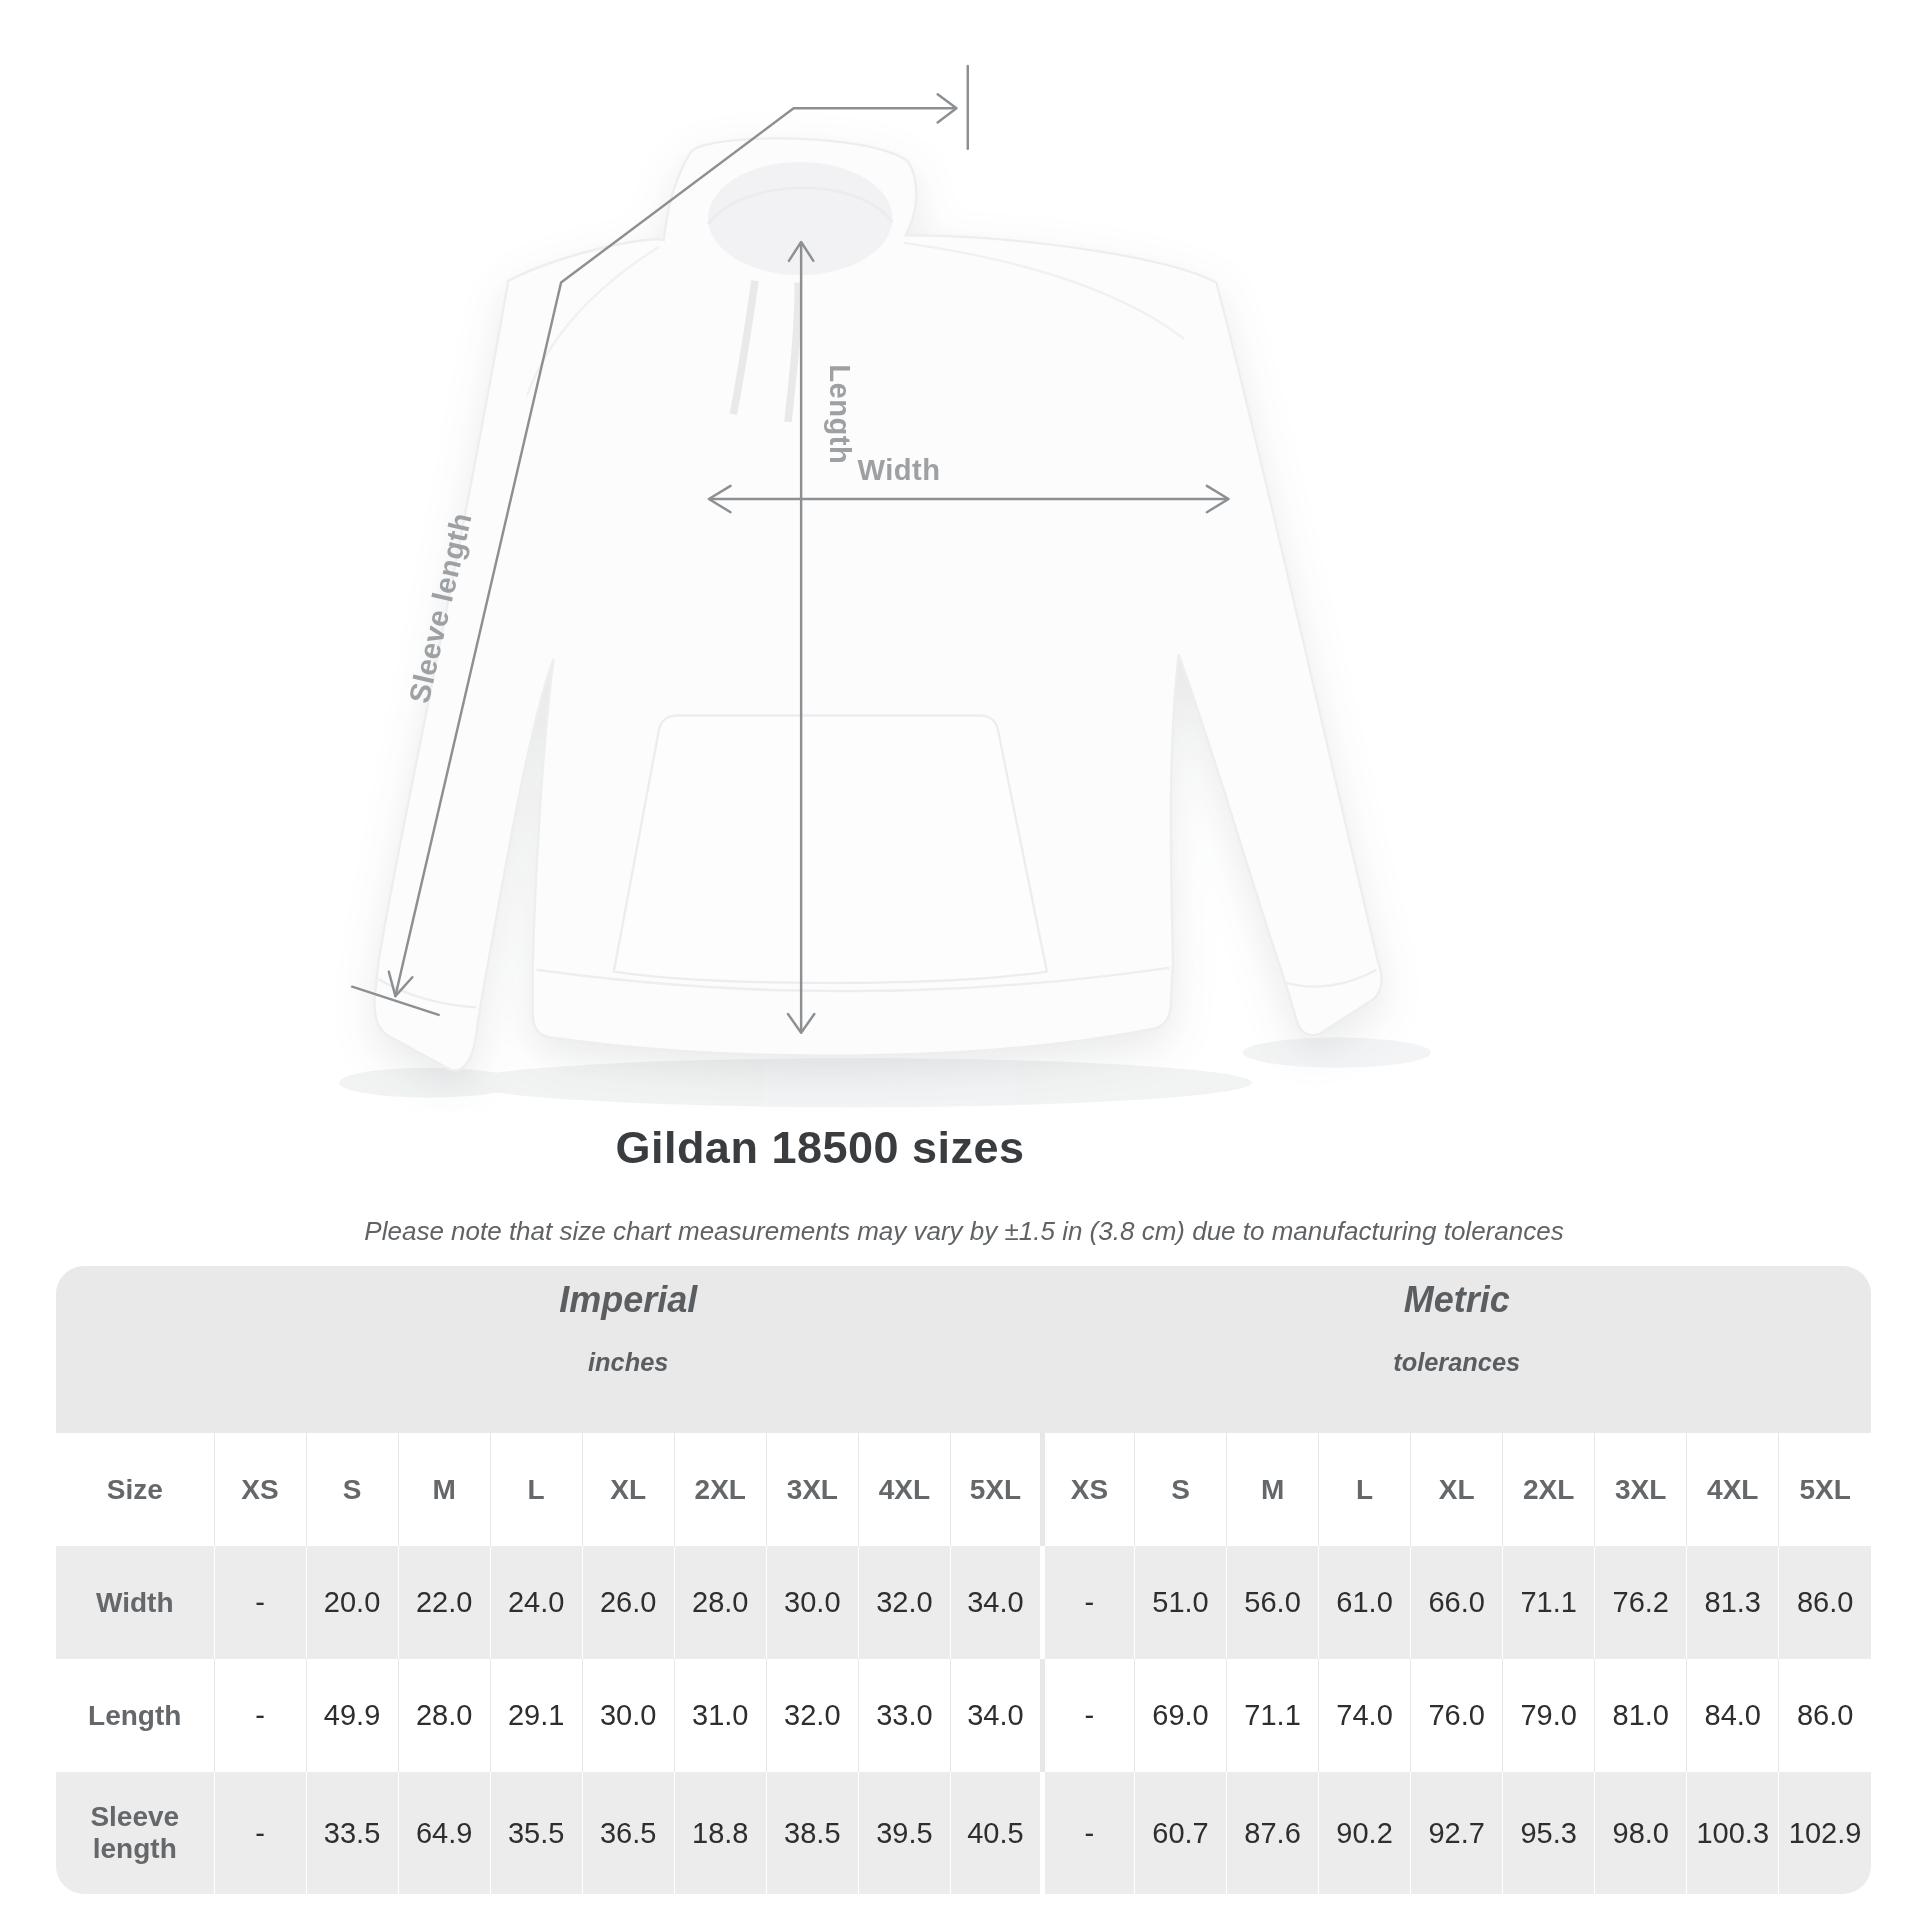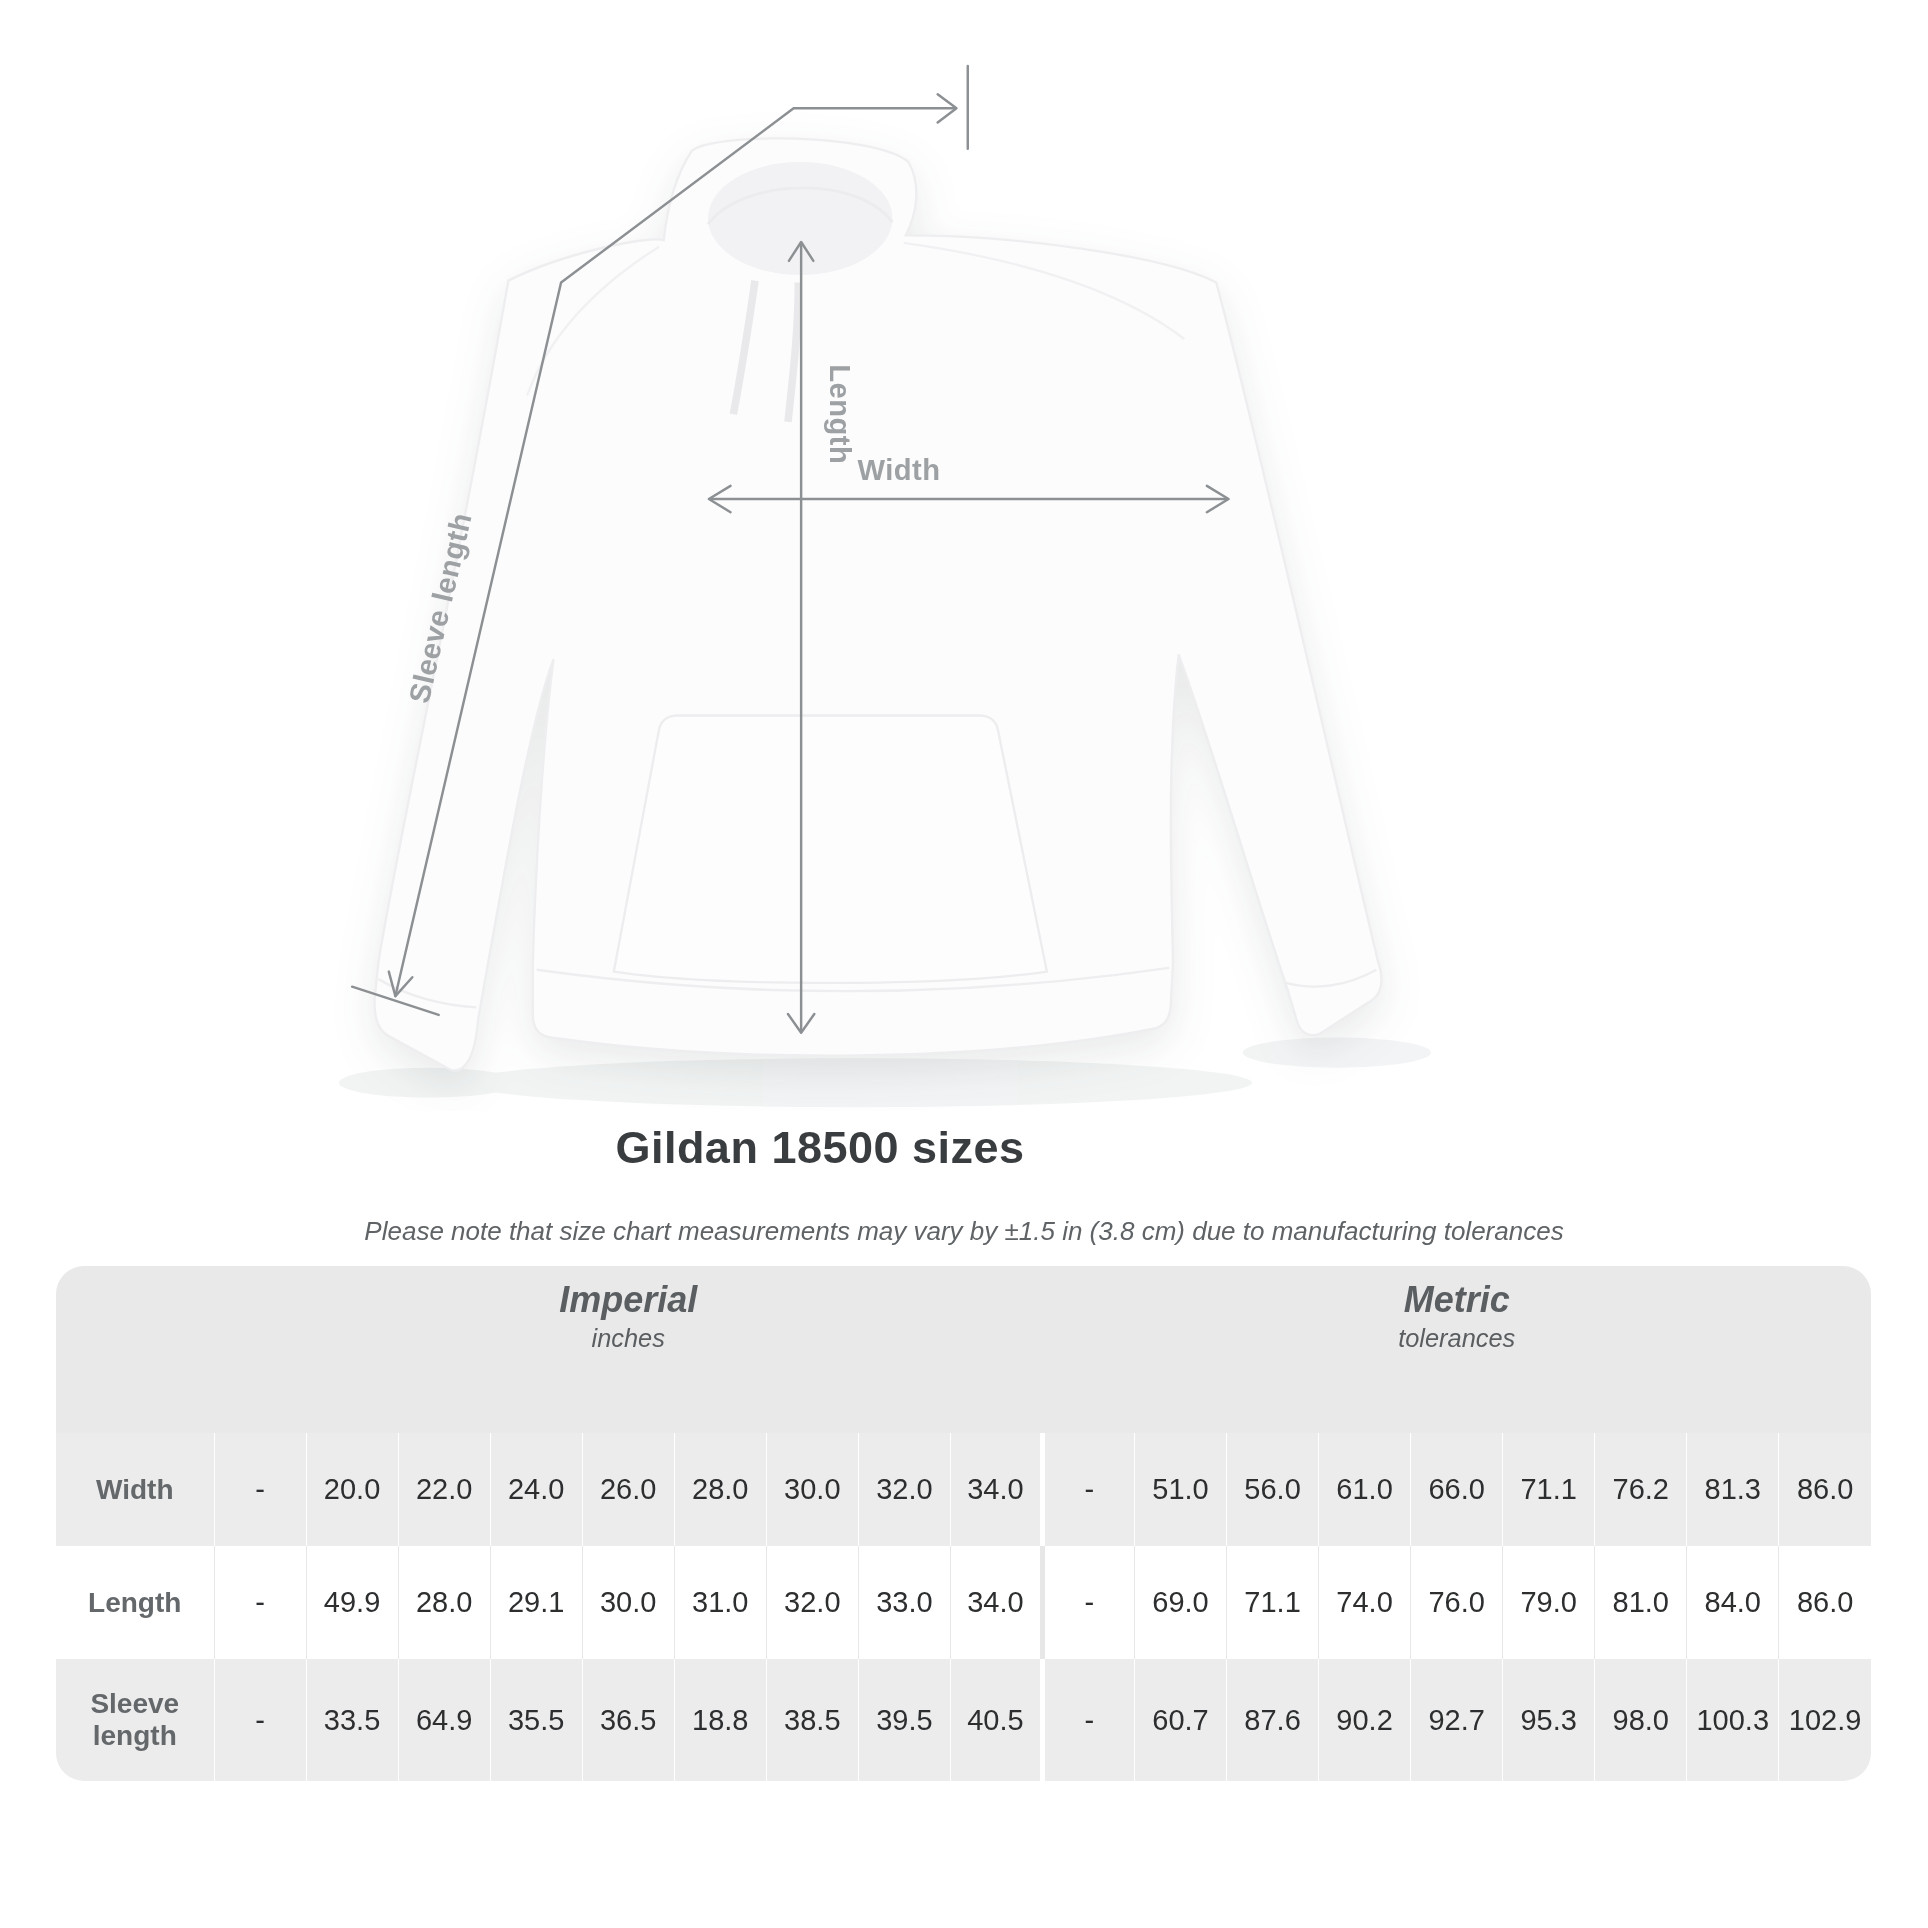--- a/index.html
+++ b/index.html
@@ -24,21 +24,21 @@
   }
   
   .size-card{
     position:absolute;left:56px;top:1266px;width:1815px;border-radius:28px;overflow:hidden;
     background:#ffffff;
   }
   table.size-table{width:100%;border-collapse:collapse;table-layout:fixed;}
   col.label-col{width:158px;}
   tr.unit-band td{background:#e9e9ea;height:165px;vertical-align:top;border:none;}
   .unit-name{margin-top:12px;text-align:center;font-size:36px;font-weight:bold;font-style:italic;color:#5a5e61;}
-  .unit-sub{margin-top:3px;text-align:center;font-size:25.4px;font-style:italic;color:#5a5e61;}
+  .unit-sub{margin-top:27px;text-align:center;font-size:25.4px;font-style:italic;color:#5a5e61;font-weight:bold;}
   tr.size-head{background:#ffffff;height:113px;}
   tr.size-head th{
     font-size:28px;font-weight:bold;color:#64686b;text-align:center;vertical-align:middle;
     border-right:1.9px solid #e7e7e8;
   }
   tr.data-row{height:113px;}
   tr.data-row.last{height:122px;}
   tr.data-row th{font-size:28px;font-weight:bold;color:#64686b;text-align:center;vertical-align:middle;}
   tr.data-row td{font-size:29px;color:#2c2e2f;text-align:center;vertical-align:middle;}
   tr.data-row.stripe{background:#ececed;}
@@ -163,20 +163,41 @@
             <td></td>
             <td colspan="9">
               <div class="unit-name">Imperial</div>
               <div class="unit-sub">inches</div>
             </td>
             <td colspan="9">
               <div class="unit-name">Metric</div>
               <div class="unit-sub">tolerances</div>
             </td>
           </tr>
+          <tr class="size-head">
+            <th>Size</th>
+            <th>XS</th>
+            <th>S</th>
+            <th>M</th>
+            <th>L</th>
+            <th>XL</th>
+            <th>2XL</th>
+            <th>3XL</th>
+            <th>4XL</th>
+            <th class="divider">5XL</th>
+            <th>XS</th>
+            <th>S</th>
+            <th>M</th>
+            <th>L</th>
+            <th>XL</th>
+            <th>2XL</th>
+            <th>3XL</th>
+            <th>4XL</th>
+            <th>5XL</th>
+          </tr>
           <tr class="data-row stripe">
             <th>Width</th>
             <td>-</td>
             <td>20.0</td>
             <td>22.0</td>
             <td>24.0</td>
             <td>26.0</td>
             <td>28.0</td>
             <td>30.0</td>
             <td>32.0</td>

